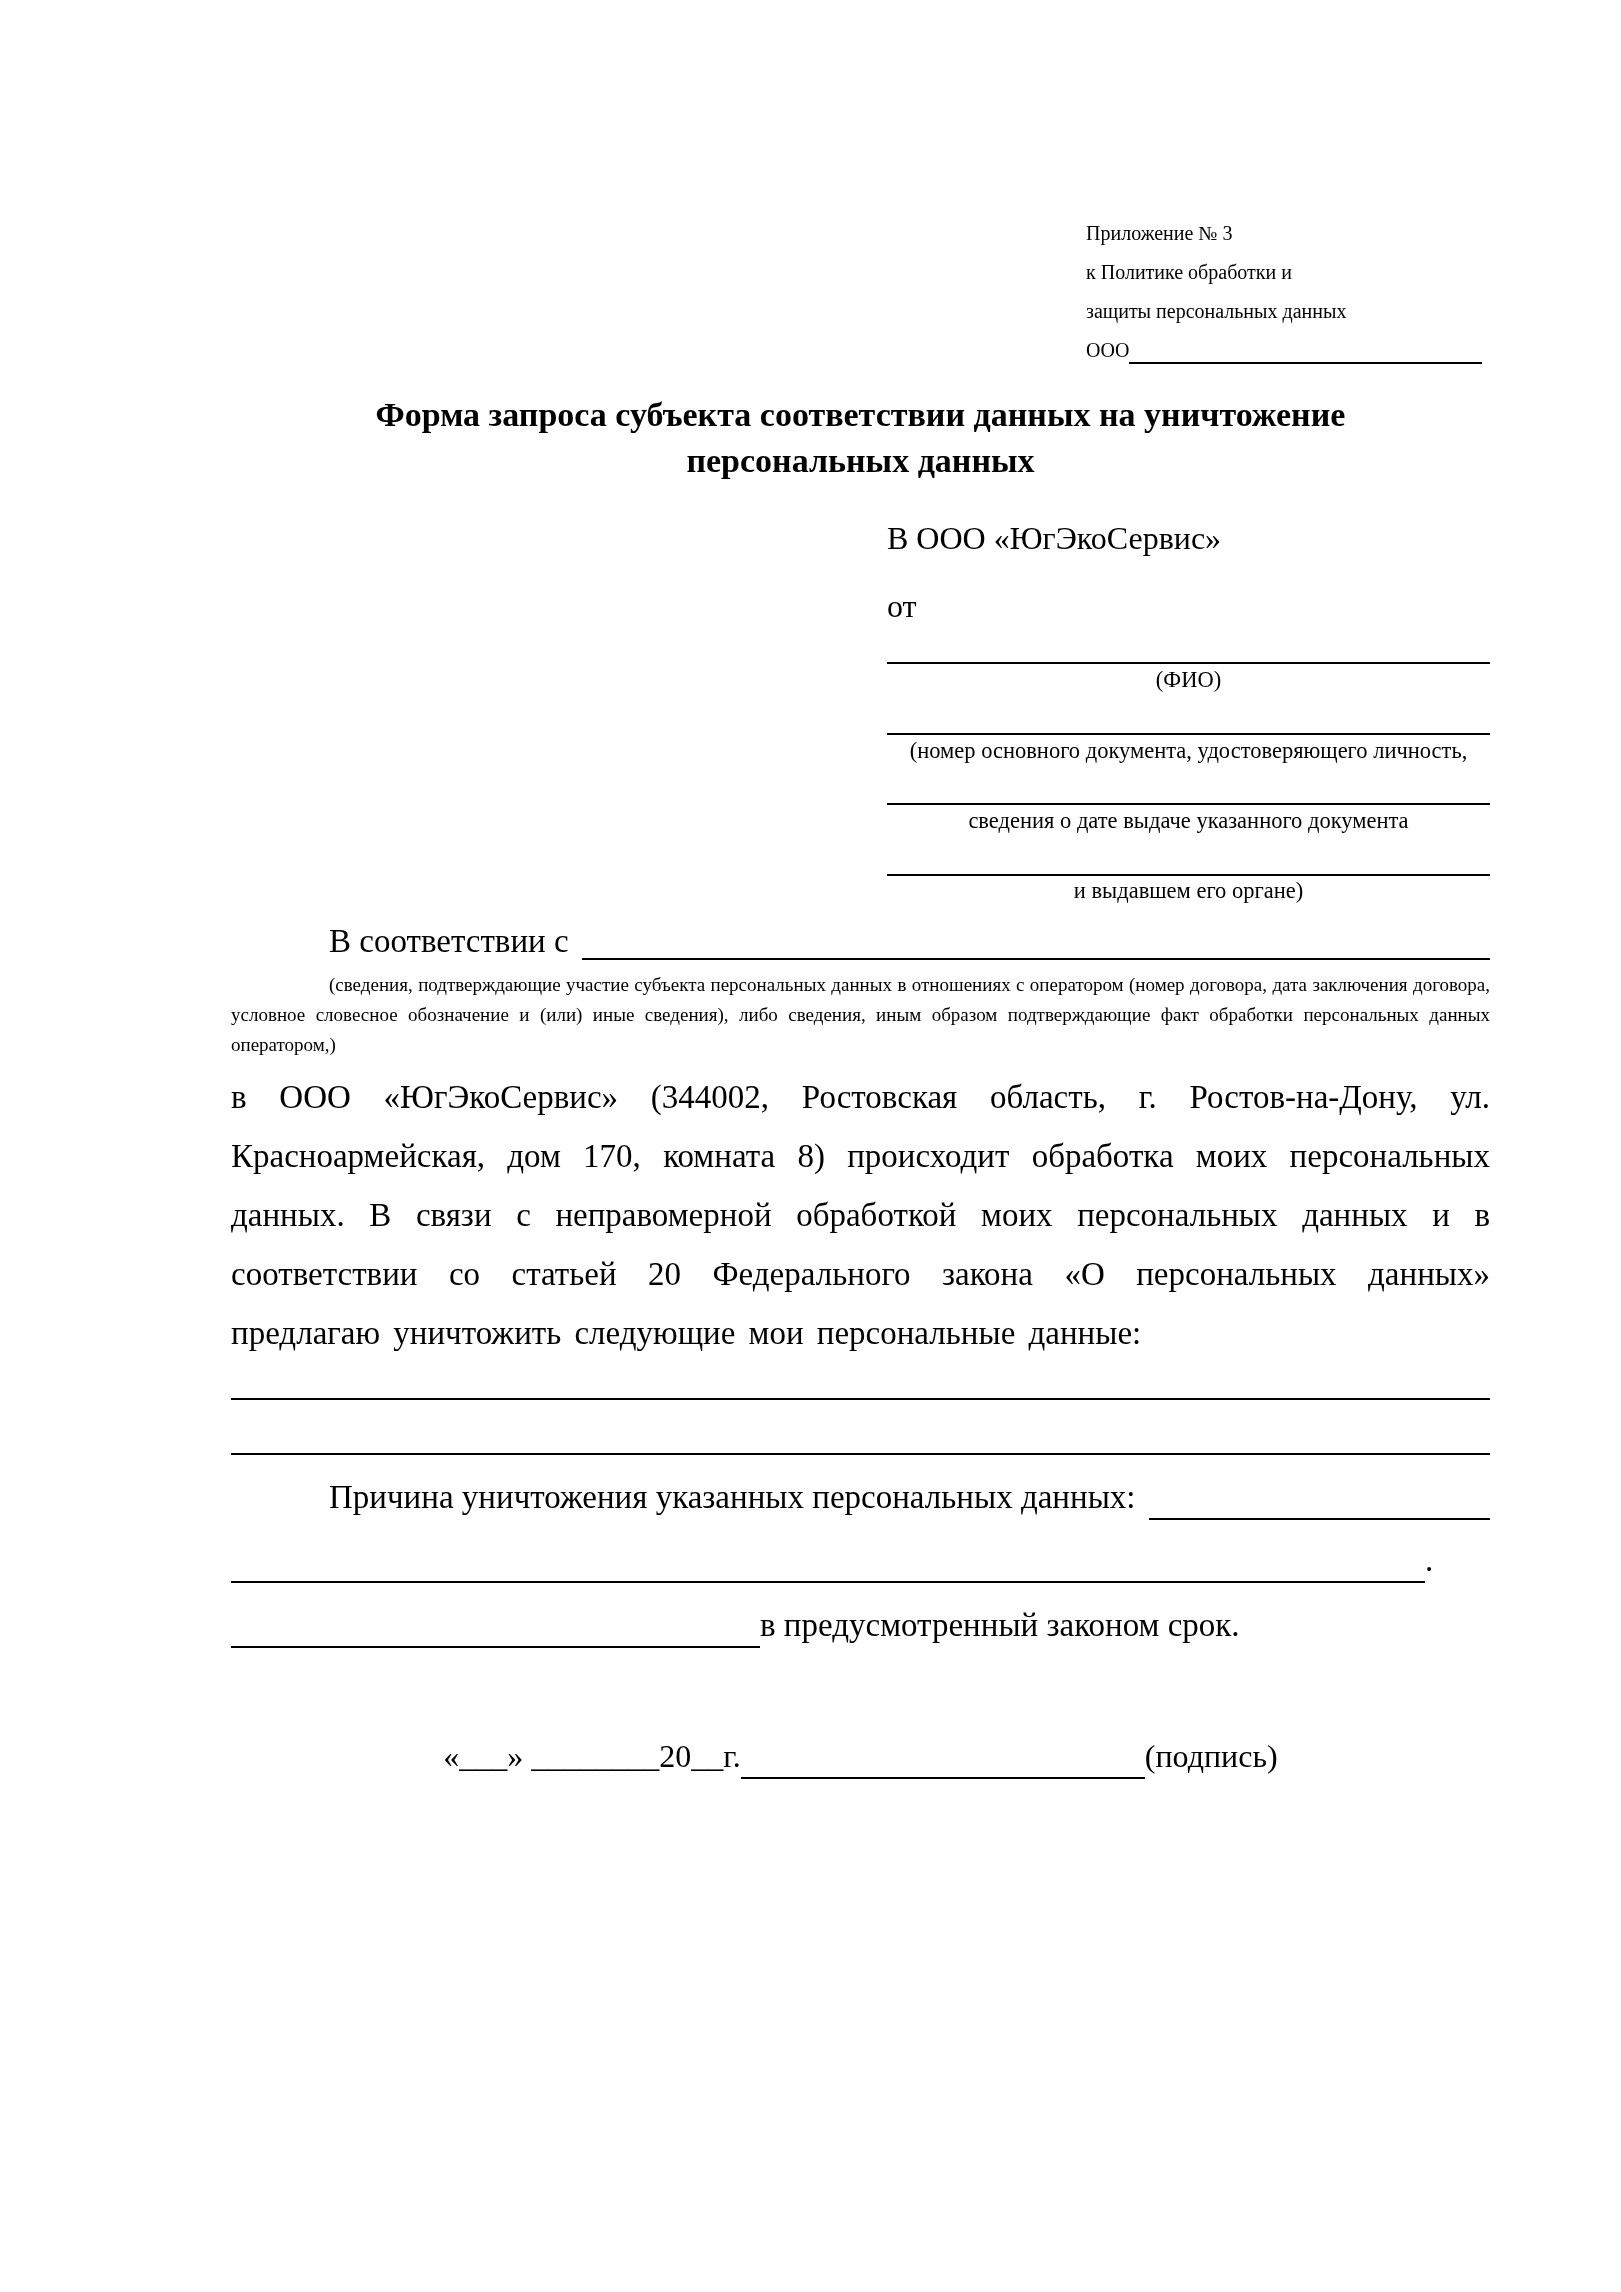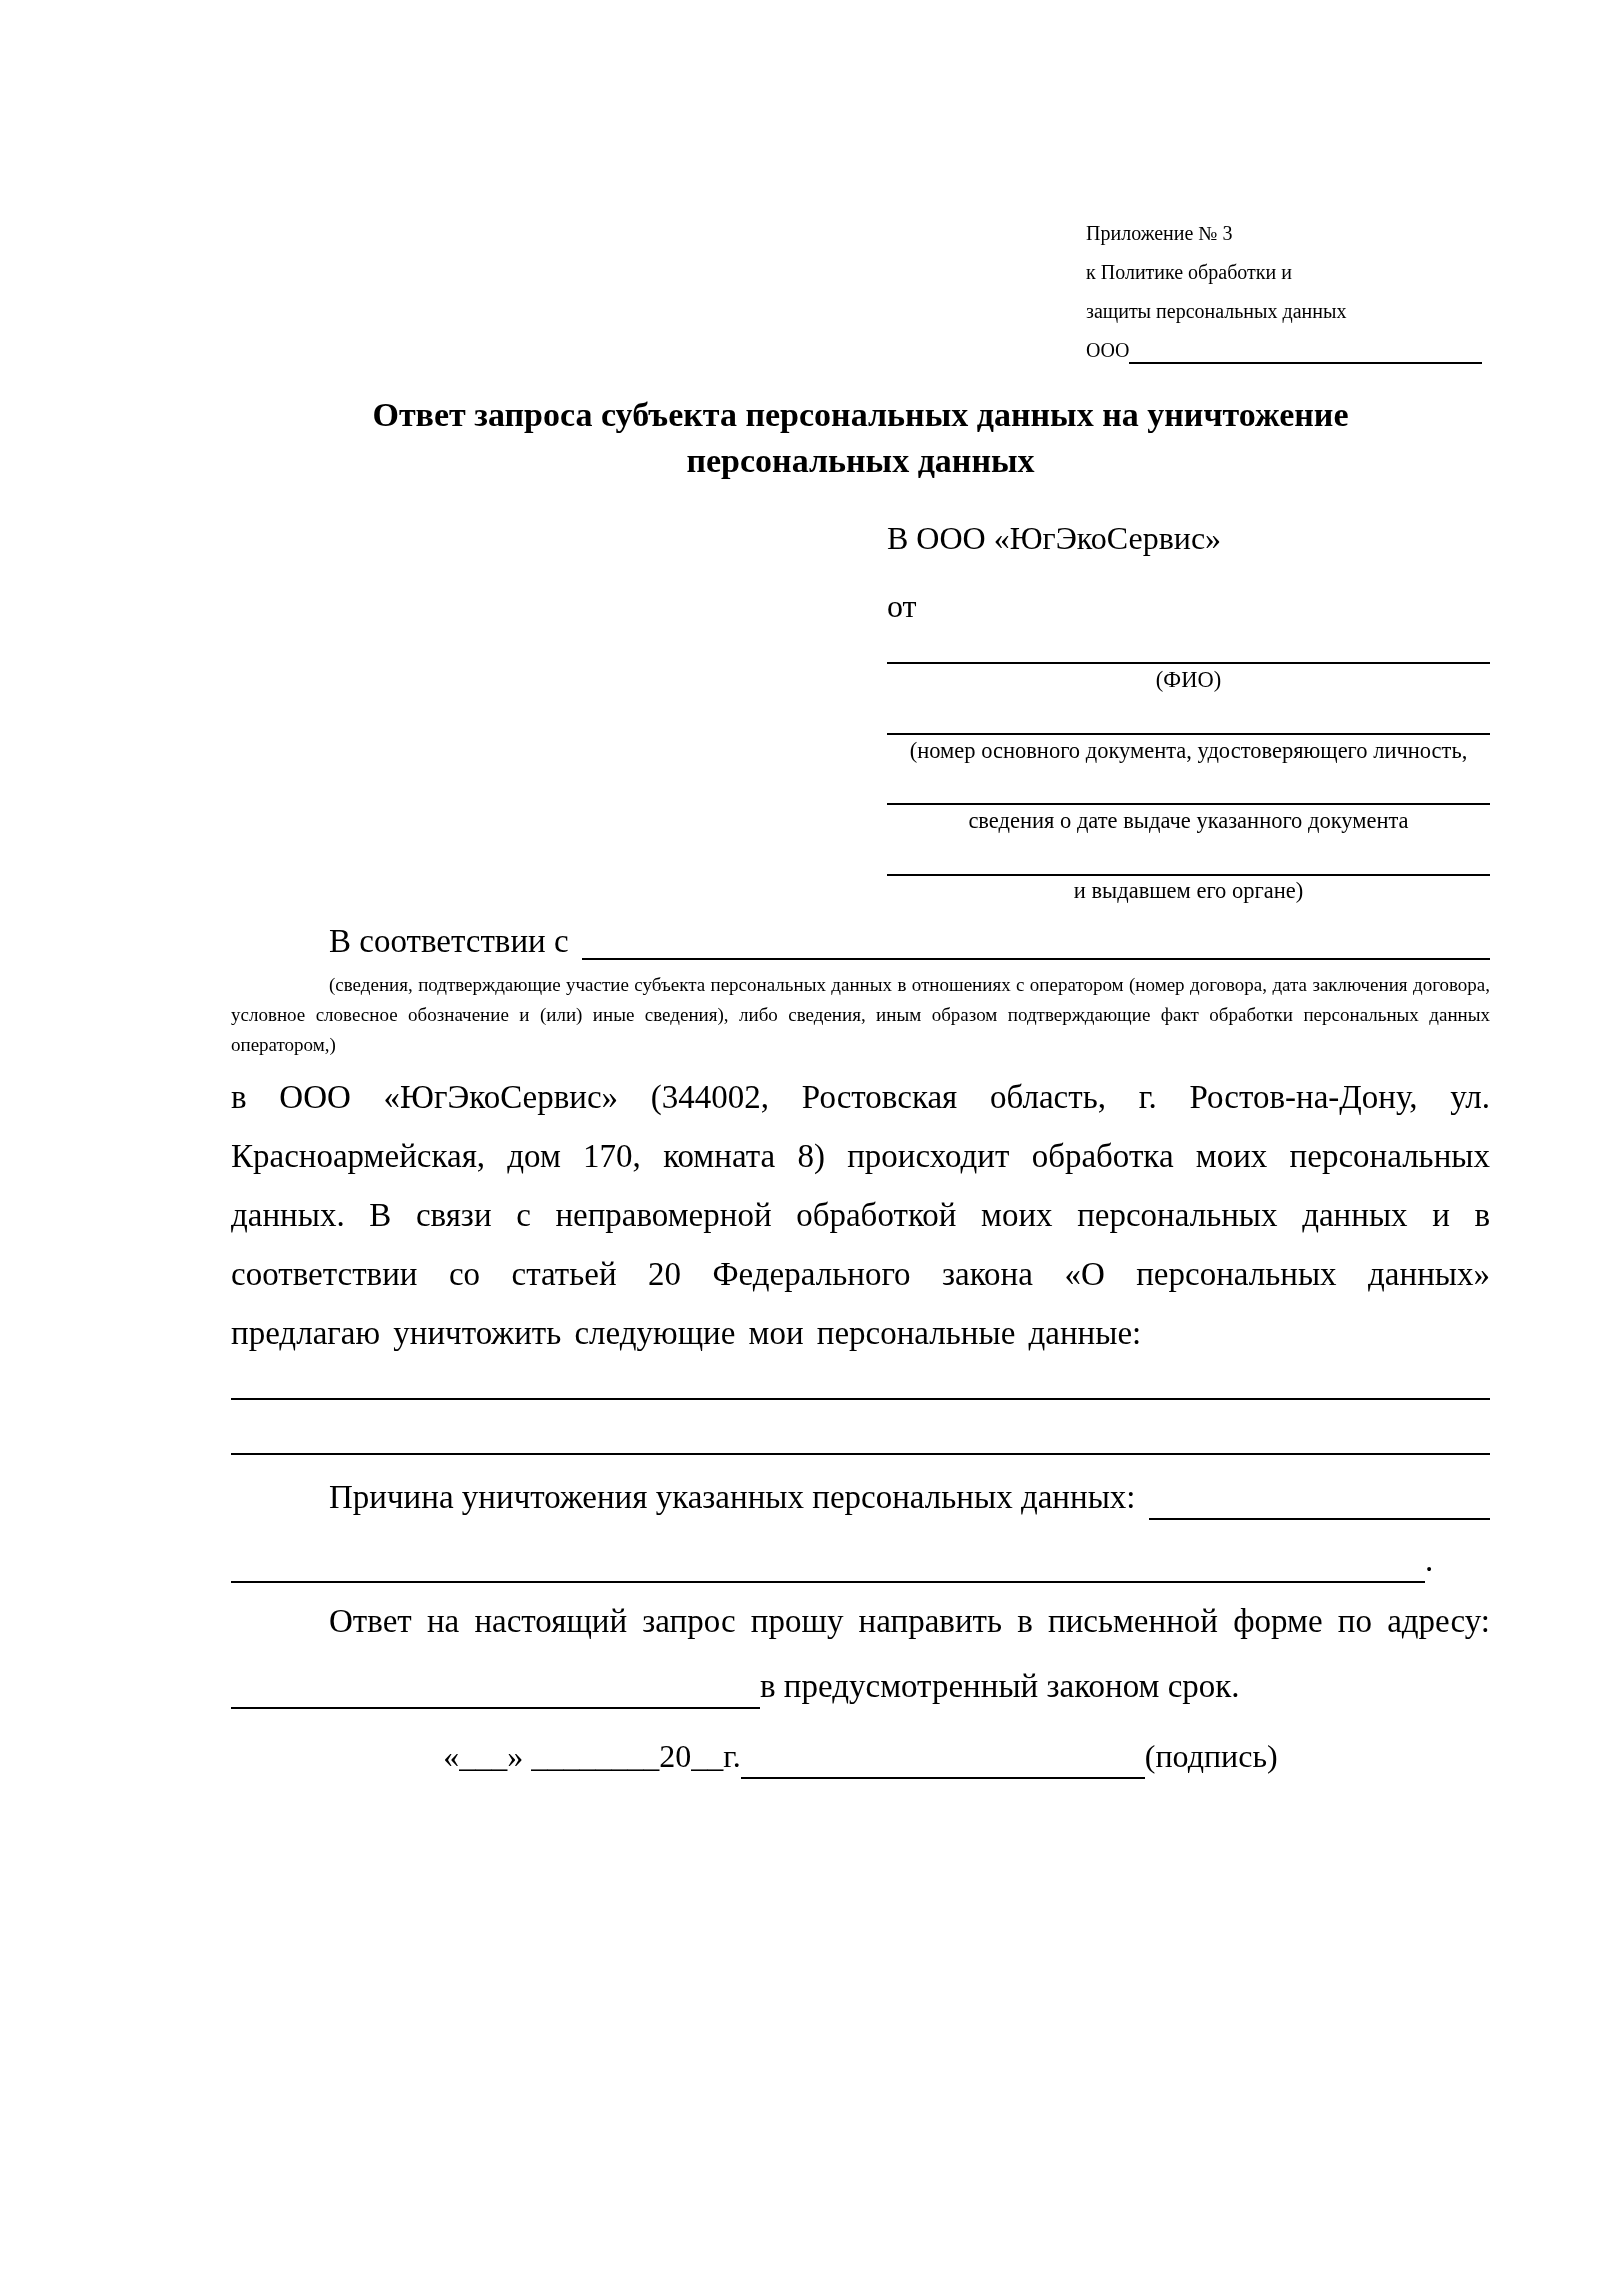--- a/index.html
+++ b/index.html
@@ -130,21 +130,21 @@
     <div>Приложение № 3</div>
     <div>к Политике обработки и</div>
     <div>защиты персональных данных</div>
     <div class="ooo-row">
       <span>ООО</span>
       <span class="uline"></span>
     </div>
   </div>
 
   <div class="title-wrap">
-    <div class="title">Ответ запроса субъекта персональных данных на уничтожение персональных данных</div>
+    <div class="title">Форма запроса субъекта соответствии данных на уничтожение персональных данных</div>
   </div>
 
   <div class="addressee">
     <div>В ООО «ЮгЭкоСервис»</div>
     <div class="from-label">от</div>
 
     <div class="blank first"></div>
     <div class="cap">(ФИО)</div>
 
     <div class="blank"></div>
@@ -174,21 +174,20 @@
     <div class="row reason-row">
       <span class="label">Причина уничтожения указанных персональных данных:</span>
       <span class="uline grow"></span>
     </div>
 
     <div class="row reason-cont">
       <span class="uline"></span>
       <span>.</span>
     </div>
 
-    <div class="answer">Ответ на настоящий запрос прошу направить в письменной форме по адресу:</div>
 
     <div class="row address-row">
       <span class="uline"></span>
       <span>в предусмотренный законом срок.</span>
     </div>
 
   </div>
 
   <div class="footer">
     <div>«___» ________20__г.</div>

